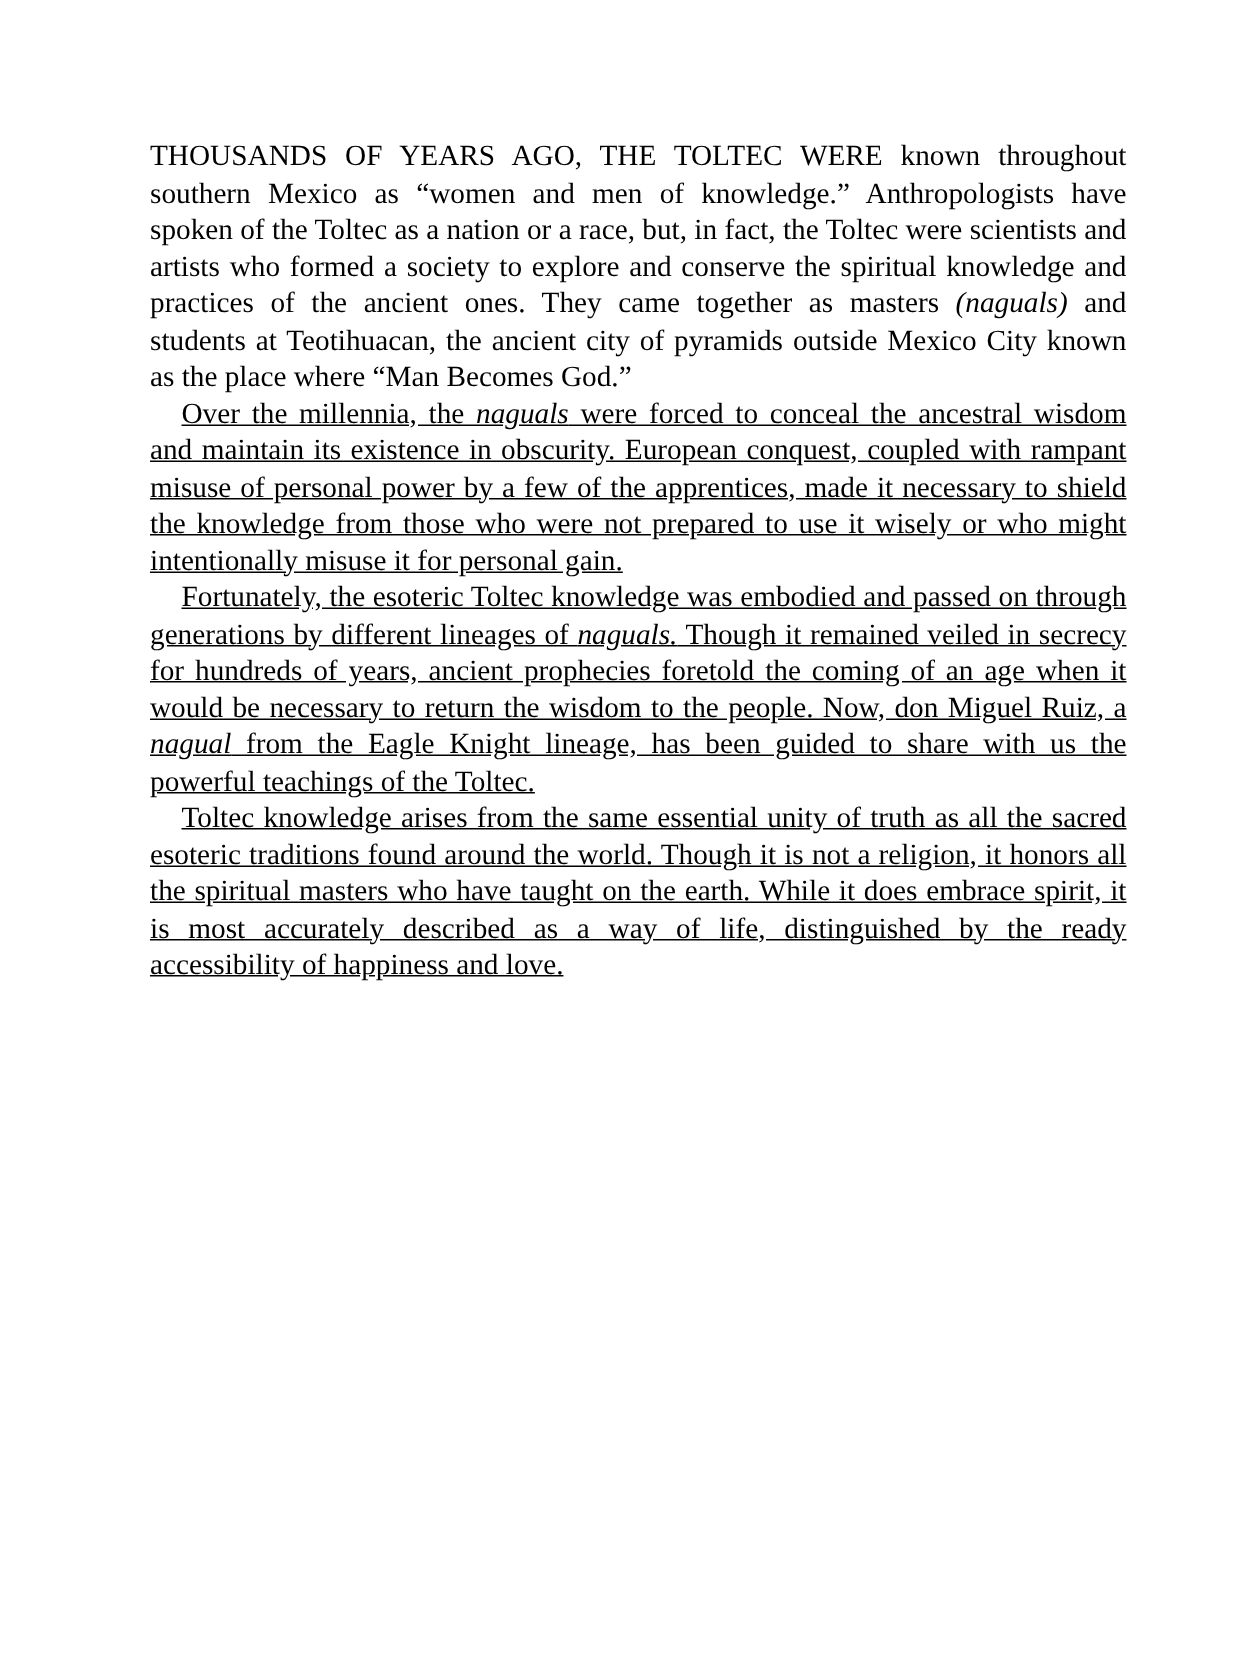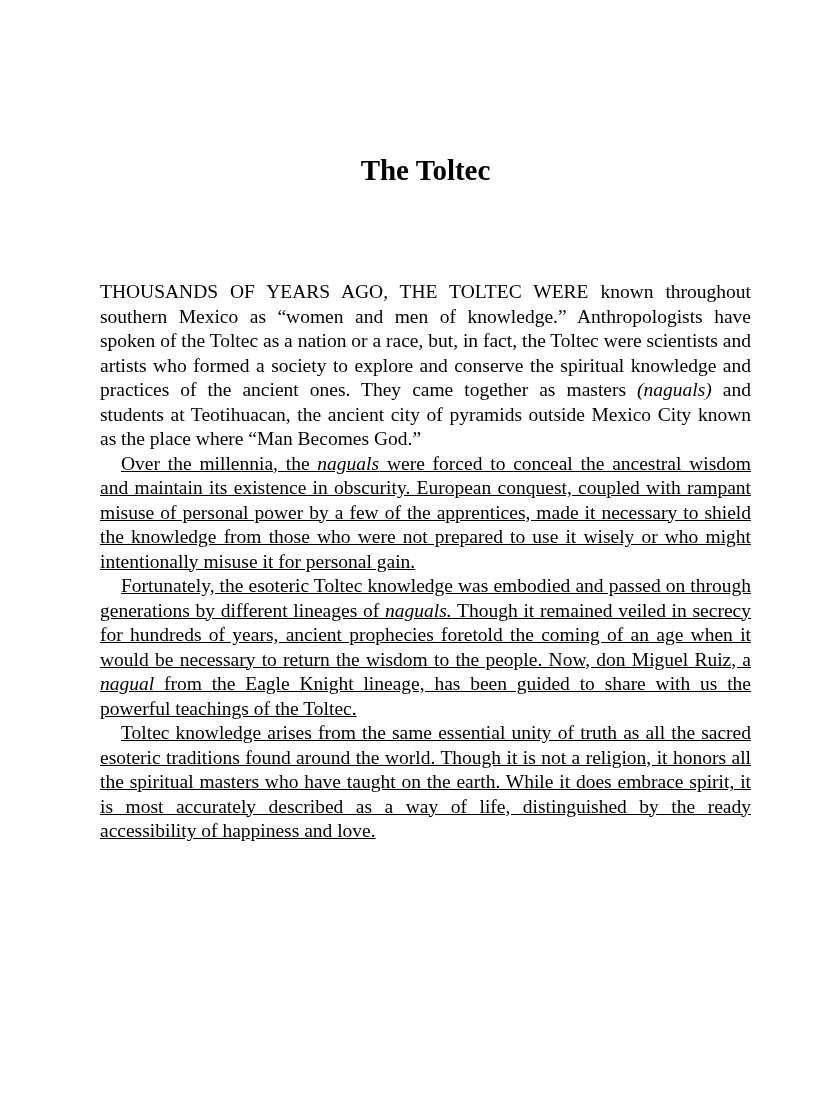--- a/index.html
+++ b/index.html
@@ -45,20 +45,19 @@
     text-decoration: underline;
   }
   .para i {
     font-style: italic;
   }
 </style>
 </head>
 <body>
 
 <div class="page">
-  <h1 class="chapter-title">The Toltec</h1>
   <div class="content">
       <p class="para"><span>THOUSANDS OF YEARS AGO, THE TOLTEC WERE known throughout southern Mexico as “women and men of knowledge.” Anthropologists have spoken of the Toltec as a nation or a race, but, in fact, the Toltec were scientists and artists who formed a society to explore and conserve the spiritual knowledge and practices of the ancient ones. They came together as masters </span><i>(naguals)</i><span> and students at Teotihuacan, the ancient city of pyramids outside Mexico City known as the place where “Man Becomes God.”</span></p>
       <p class="para indent"><span>Over the millennia, the </span><i>naguals</i><span> were forced to conceal the ancestral wisdom and maintain its existence in obscurity. European conquest, coupled with rampant misuse of personal power by a few of the apprentices, made it necessary to shield the knowledge from those who were not prepared to use it wisely or who might intentionally misuse it for personal gain.</span></p>
       <p class="para indent"><span>Fortunately, the esoteric Toltec knowledge was embodied and passed on through generations by different lineages of </span><i>naguals.</i><span> Though it remained veiled in secrecy for hundreds of years, ancient prophecies foretold the coming of an age when it would be necessary to return the wisdom to the people. Now, don Miguel Ruiz, a </span><i>nagual</i><span> from the Eagle Knight lineage, has been guided to share with us the powerful teachings of the Toltec.</span></p>
       <p class="para indent"><span>Toltec knowledge arises from the same essential unity of truth as all the sacred esoteric traditions found around the world. Though it is not a religion, it honors all the spiritual masters who have taught on the earth. While it does embrace spirit, it is most accurately described as a way of life, distinguished by the ready accessibility of happiness and love.</span></p>
     </div>
 </div>
 
 </body></html>

